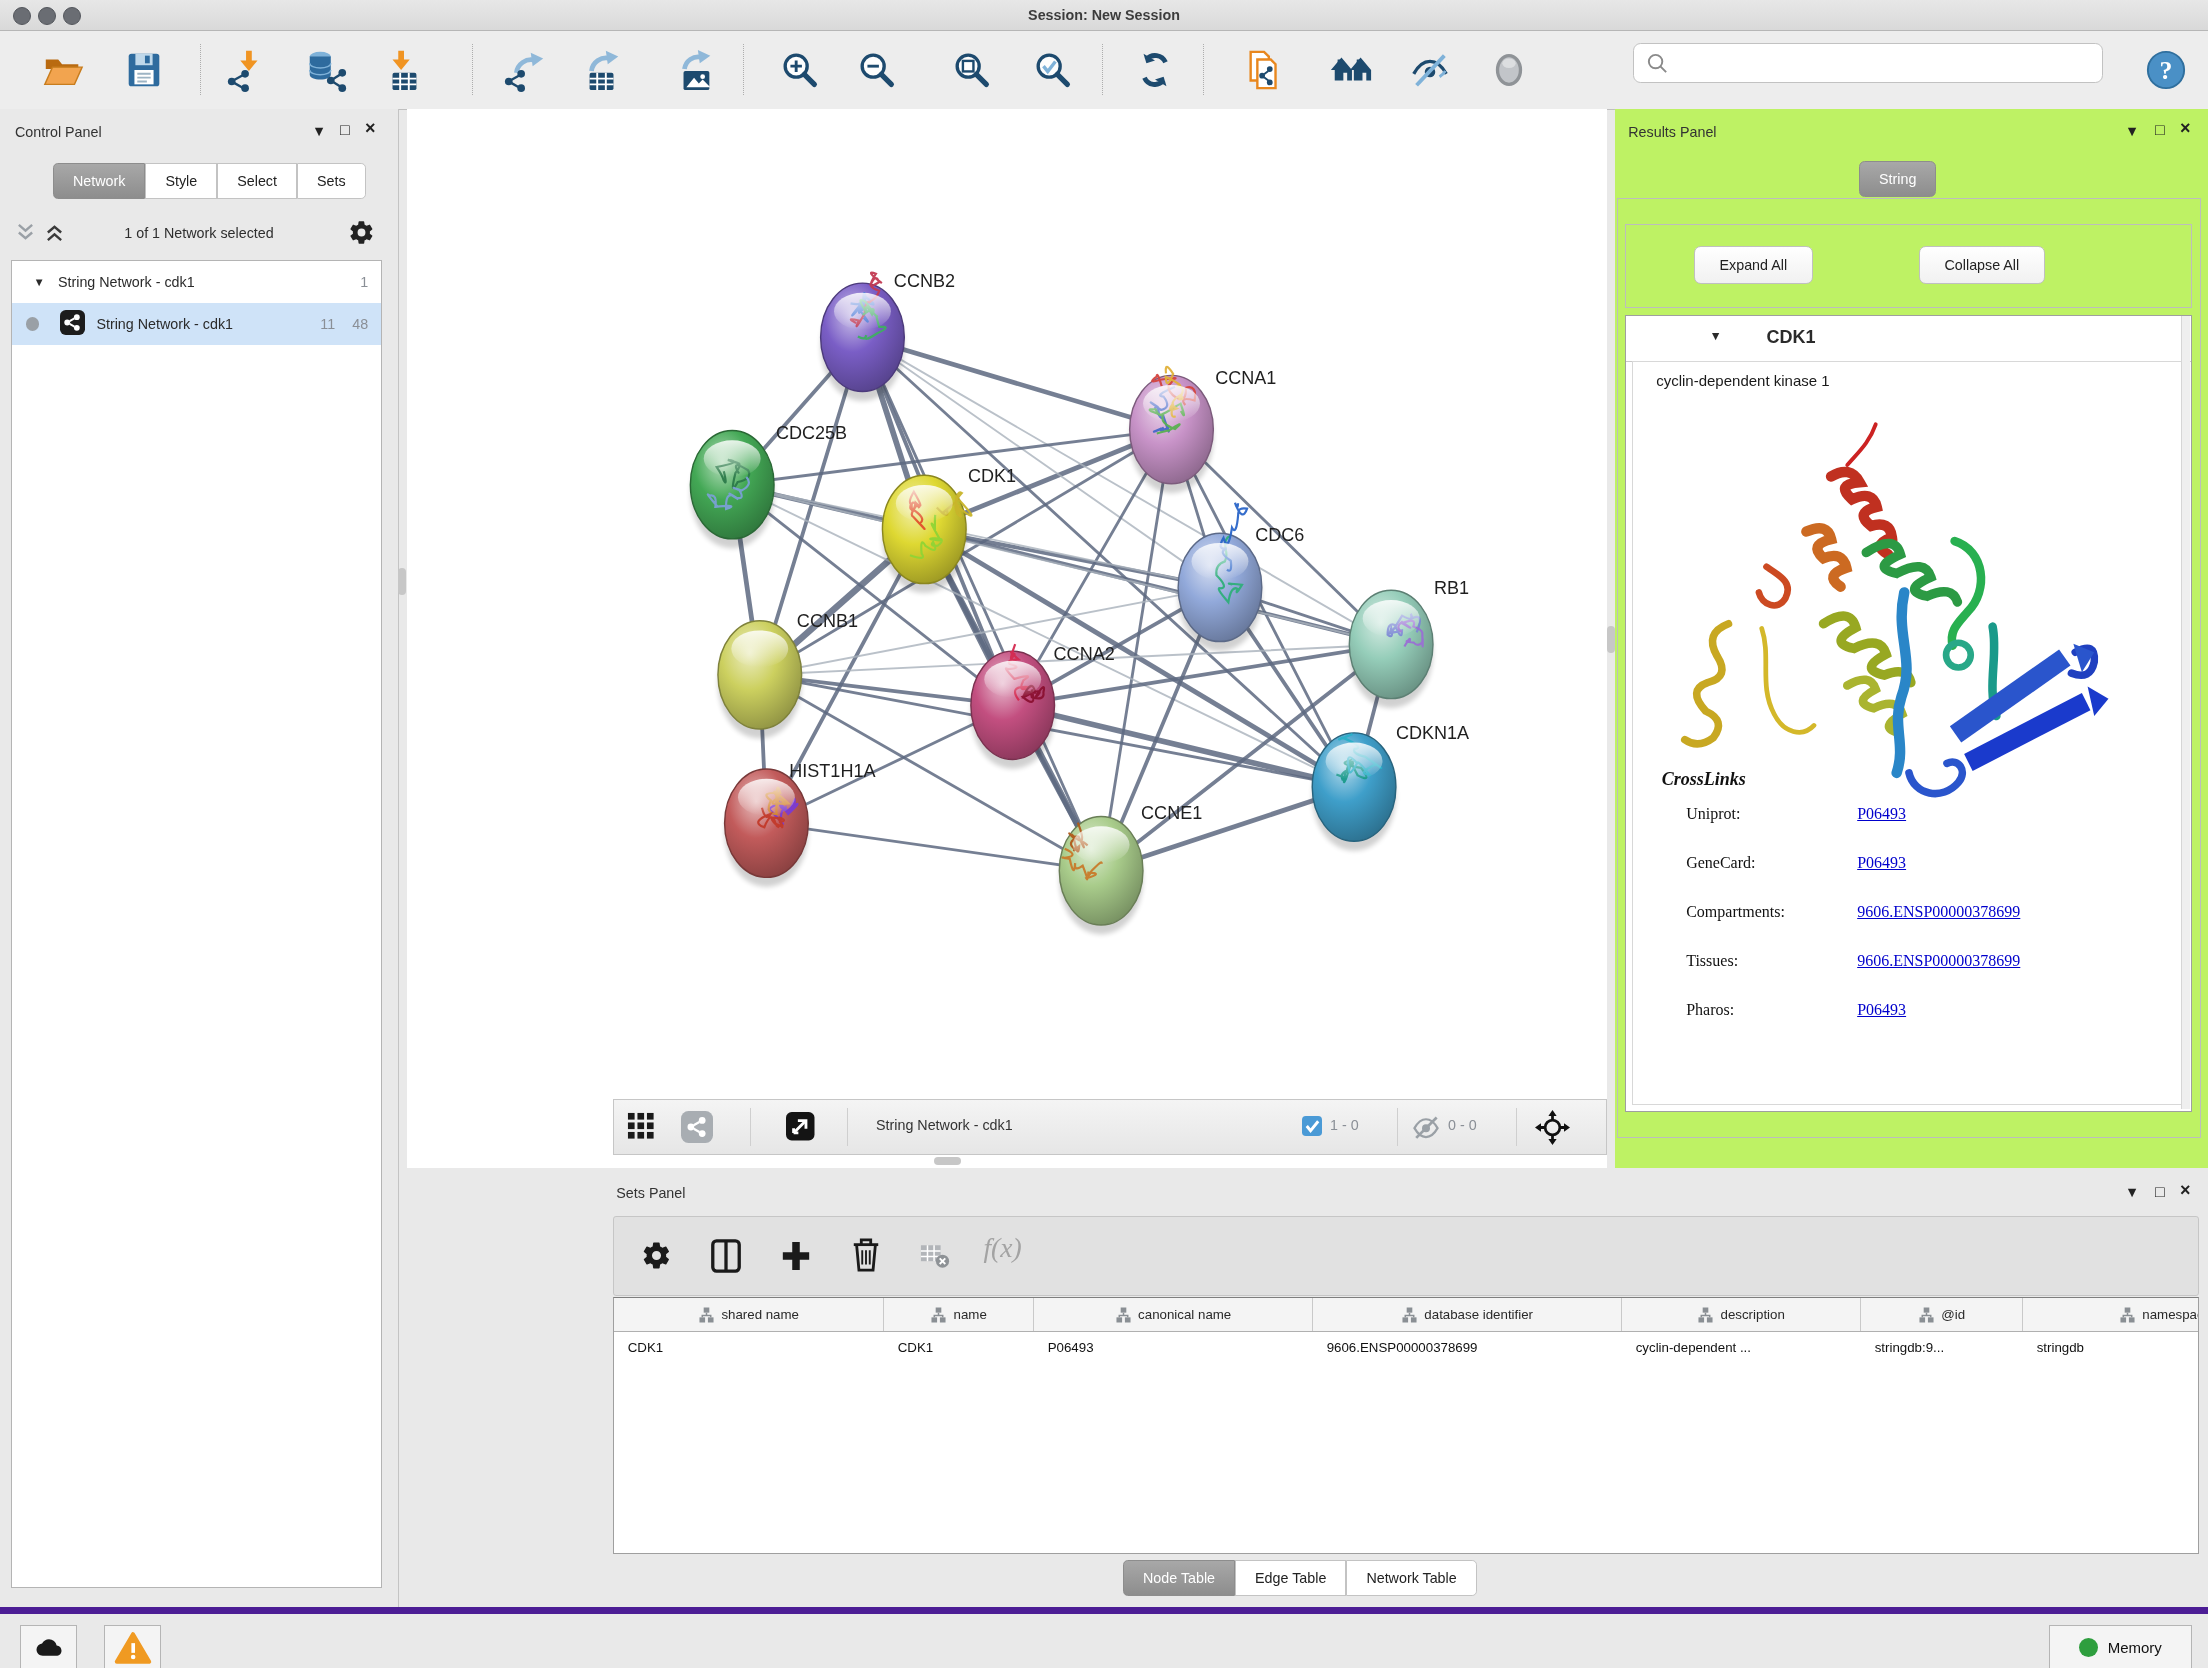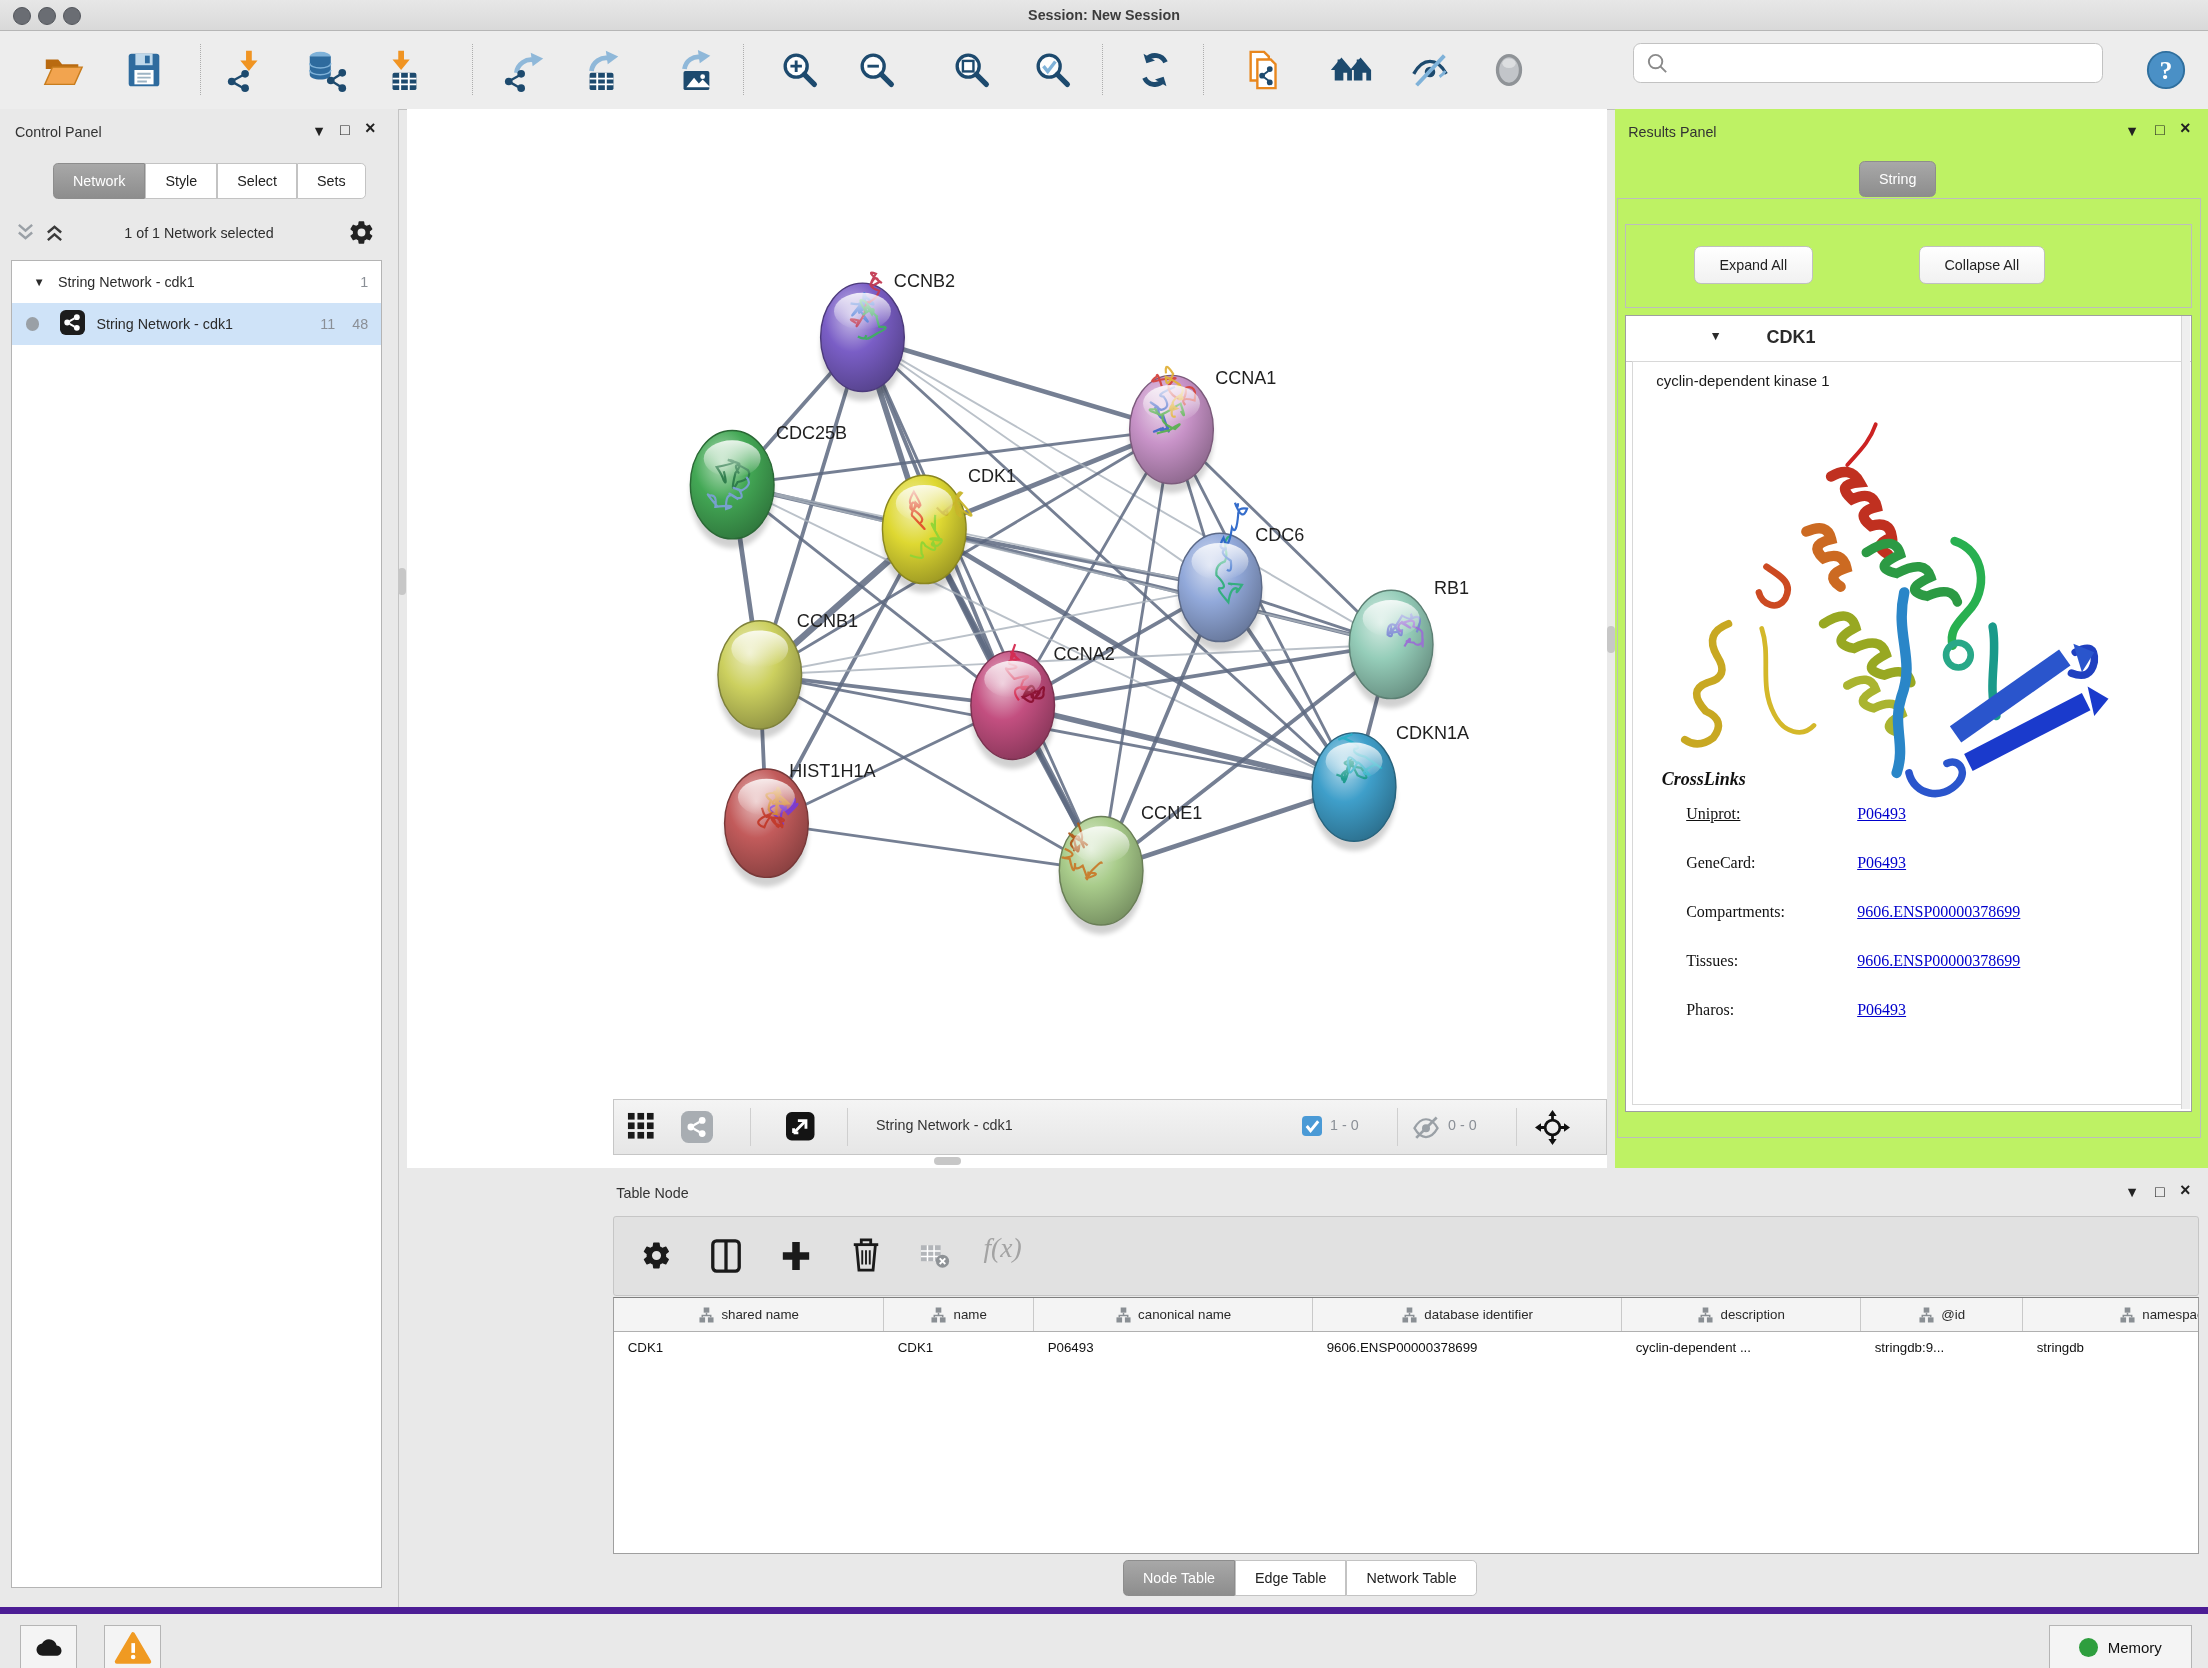--- a/index.html
+++ b/index.html
@@ -601,21 +601,21 @@
         </g>
         <path d="M293 333 L408 252 L420 269 L305 350 Z" fill="#2a55cc"></path>
         <path d="M423 246 L445 255 L432 276 Z" fill="#2a55cc"></path>
         <path d="M308 362 L432 298 L441 316 L317 380 Z" fill="#1a3acc"></path>
         <path d="M438 291 L460 304 L445 322 Z" fill="#1a3acc"></path>
       </svg>
 
       <div class="abs serif" style="left:28.5px;top:407px;font-size:18px;font-weight:bold;color:#111;">CrossLinks</div>
       <div class="abs" id="crosslinks-rows" style="left:53px;top:443px;width:476px;">
           <div style="display: flex; height: 49px; align-items: flex-start;">
-            <span class="xlabel" style="width: 171px; text-decoration: underline;">Uniprot:</span>
+            <span class="xlabel" style="width: 171px;">Uniprot:</span>
             <a class="xlink">P06493</a>
           </div>
           <div style="display: flex; height: 49px; align-items: flex-start;">
             <span class="xlabel" style="width: 171px;">GeneCard:</span>
             <a class="xlink">P06493</a>
           </div>
           <div style="display: flex; height: 49px; align-items: flex-start;">
             <span class="xlabel" style="width: 171px;">Compartments:</span>
             <a class="xlink">9606.ENSP00000378699</a>
           </div>
@@ -628,21 +628,21 @@
             <a class="xlink">P06493</a>
           </div>
         </div>
     </div>
 
     <div class="abs" style="left:555px;top:0;width:8.6px;height:793px;background:#efefef;border-left:1px solid #d6d6d6;"></div>
   </div>
 </div>
 
 <div class="abs tpanel">
-  <div class="abs ptitle" style="left:14.3px;top:13.3px;">Table Node</div>
+  <div class="abs ptitle" style="left:14.3px;top:13.3px;">Sets Panel</div>
   <div class="abs pctrl" style="left:1523px;top:12.4px;">▼</div>
   <div class="abs pctrl" style="left:1553px;top:10.5px;font-size:16px;">□</div>
   <div class="abs pctrl" style="left:1578px;top:9.5px;font-size:18px;font-weight:bold;">×</div>
 
   <div class="abs ttoolbar">
     <div class="abs" style="left:27px;top:23px;">
       <svg width="31" height="31" viewBox="0 0 24 24" fill="#1a1a1a">
         <path d="M19.4 13c.05-.33.08-.66.08-1s-.03-.67-.08-1l2.1-1.65a.5.5 0 0 0 .12-.64l-2-3.46a.5.5 0 0 0-.6-.22l-2.49 1a7.3 7.3 0 0 0-1.73-1L14.4 2.4a.5.5 0 0 0-.5-.4h-4a.5.5 0 0 0-.5.4l-.38 2.63c-.63.26-1.2.6-1.73 1l-2.49-1a.5.5 0 0 0-.6.22l-2 3.46a.5.5 0 0 0 .12.64L4.42 11c-.05.33-.08.66-.08 1s.03.67.08 1l-2.1 1.65a.5.5 0 0 0-.12.64l2 3.46c.13.22.39.31.6.22l2.49-1c.53.4 1.1.74 1.73 1l.38 2.63c.04.23.25.4.5.4h4c.25 0 .46-.17.5-.4l.38-2.63a7.3 7.3 0 0 0 1.73-1l2.49 1c.21.09.47 0 .6-.22l2-3.46a.5.5 0 0 0-.12-.64L19.4 13zM12 15.5A3.5 3.5 0 1 1 12 8.5a3.5 3.5 0 0 1 0 7z"></path>
         </svg>
     </div>

